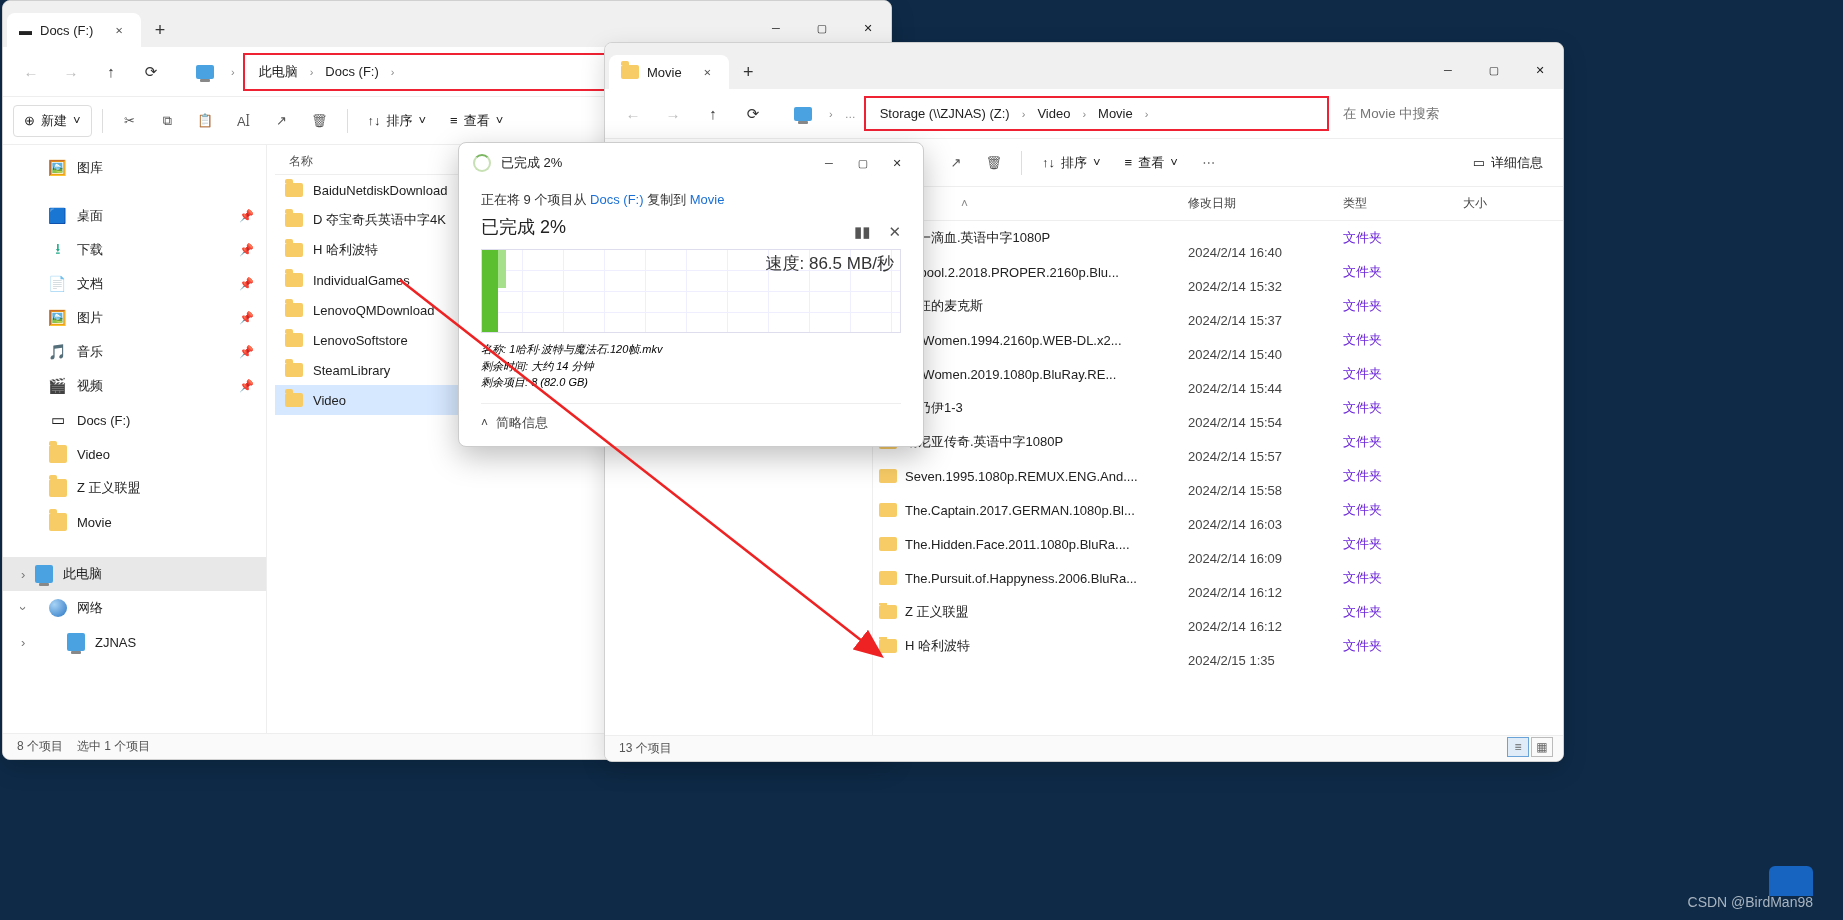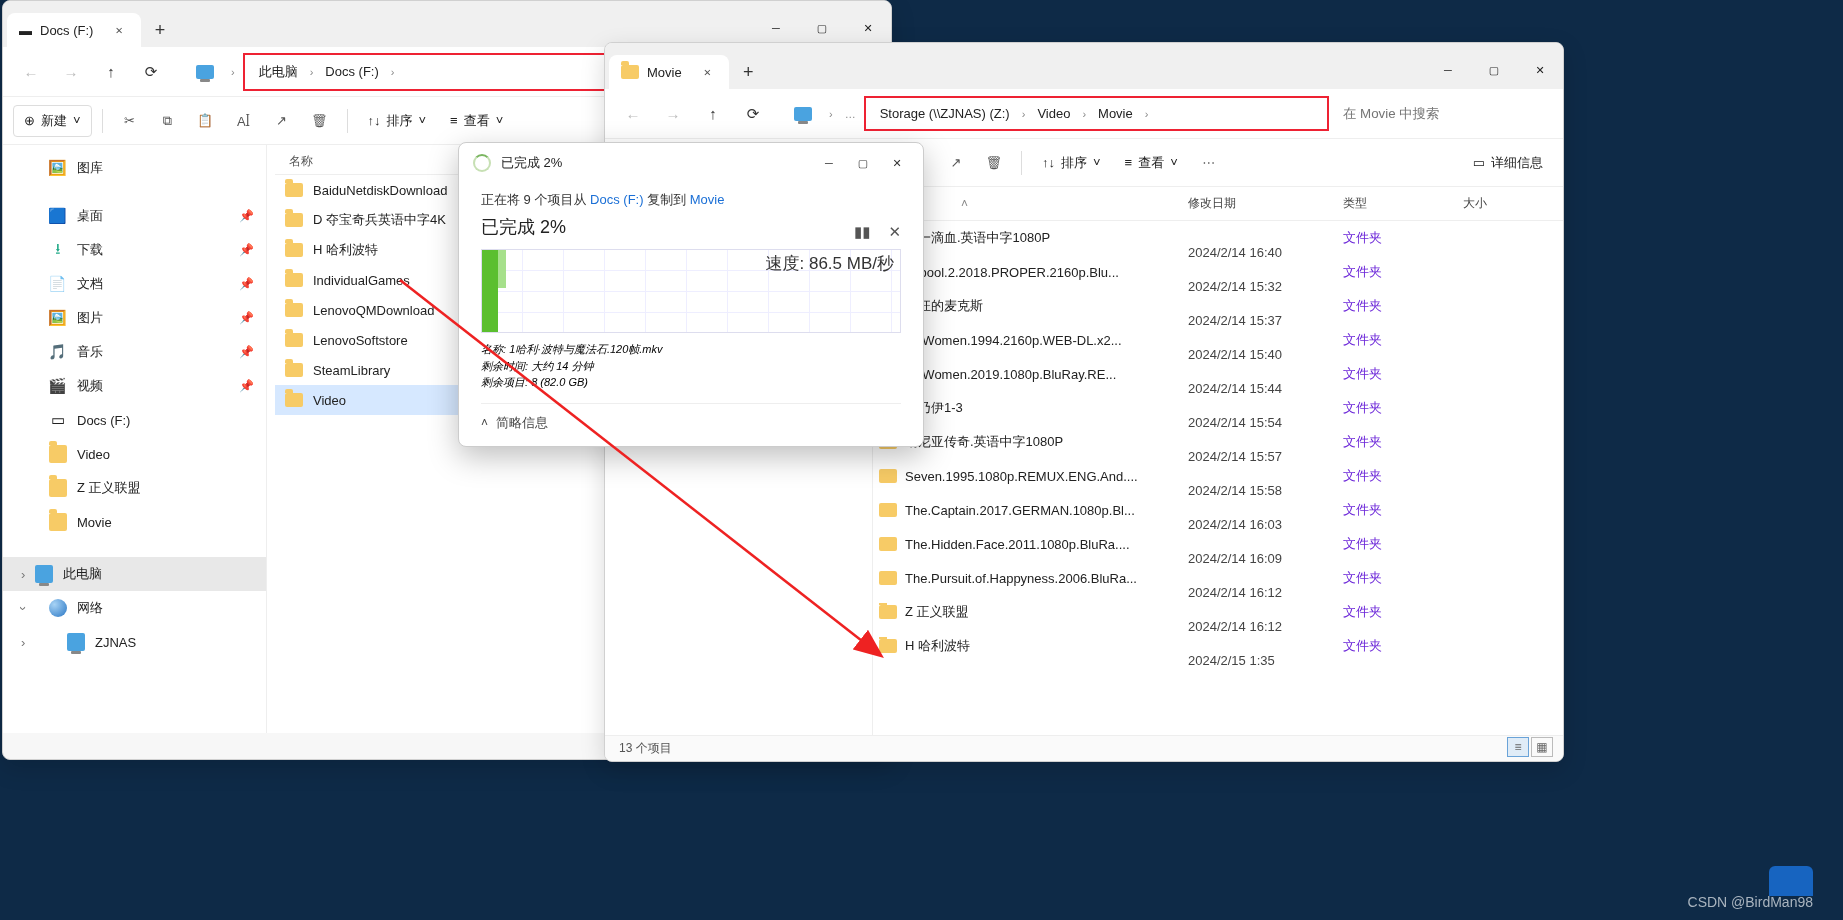--- a/index.html
+++ b/index.html
@@ -257,20 +257,24 @@
             <span>SteamLibrary</span>
           </div>
           <div class="frow selected">
             <span class="folder-ico"></span>
             <span>Video</span>
           </div>
         </div>
     </div>
   </div>
 
+  <div class="statusbar">
+    <span>8 个项目</span>
+    <span>选中 1 个项目</span>
+  </div>
 </div>
 
 <div class="window" id="win2">
   <div class="tabbar">
     <div class="tab">
       <span class="folder-ico"></span>
       <span>Movie</span>
       <span style="flex:1"></span>
       <span class="close">✕</span>
     </div>

